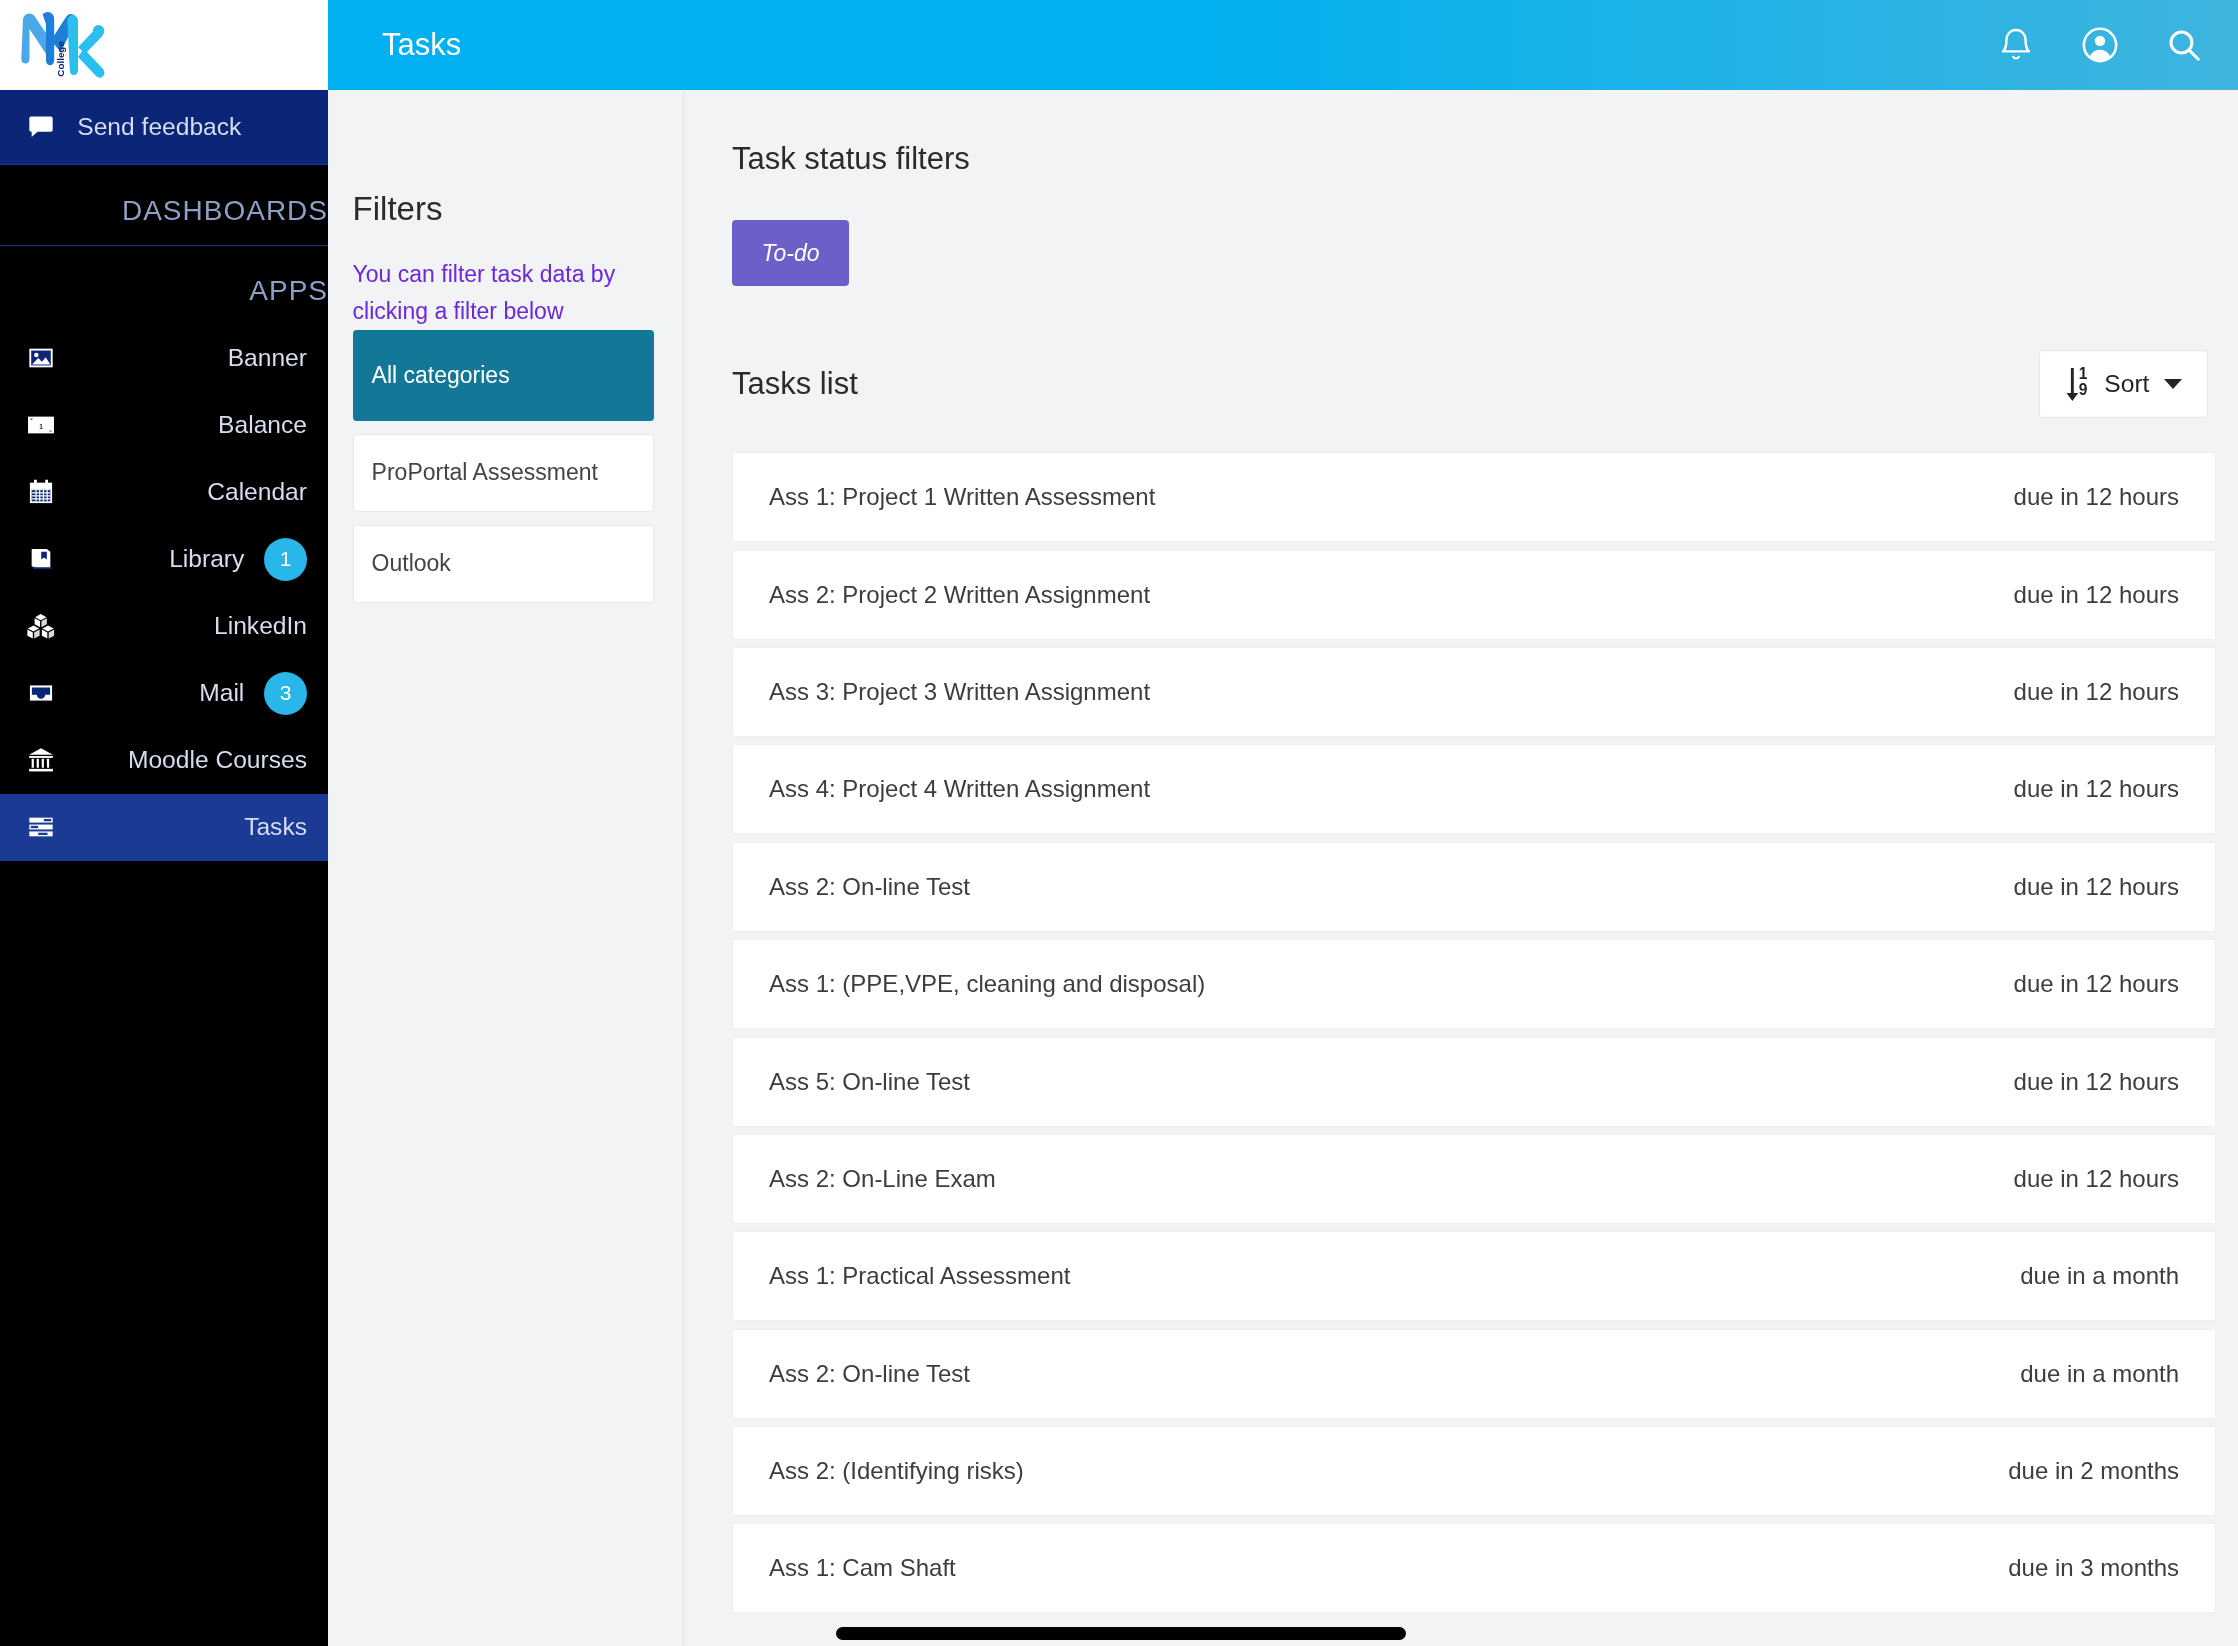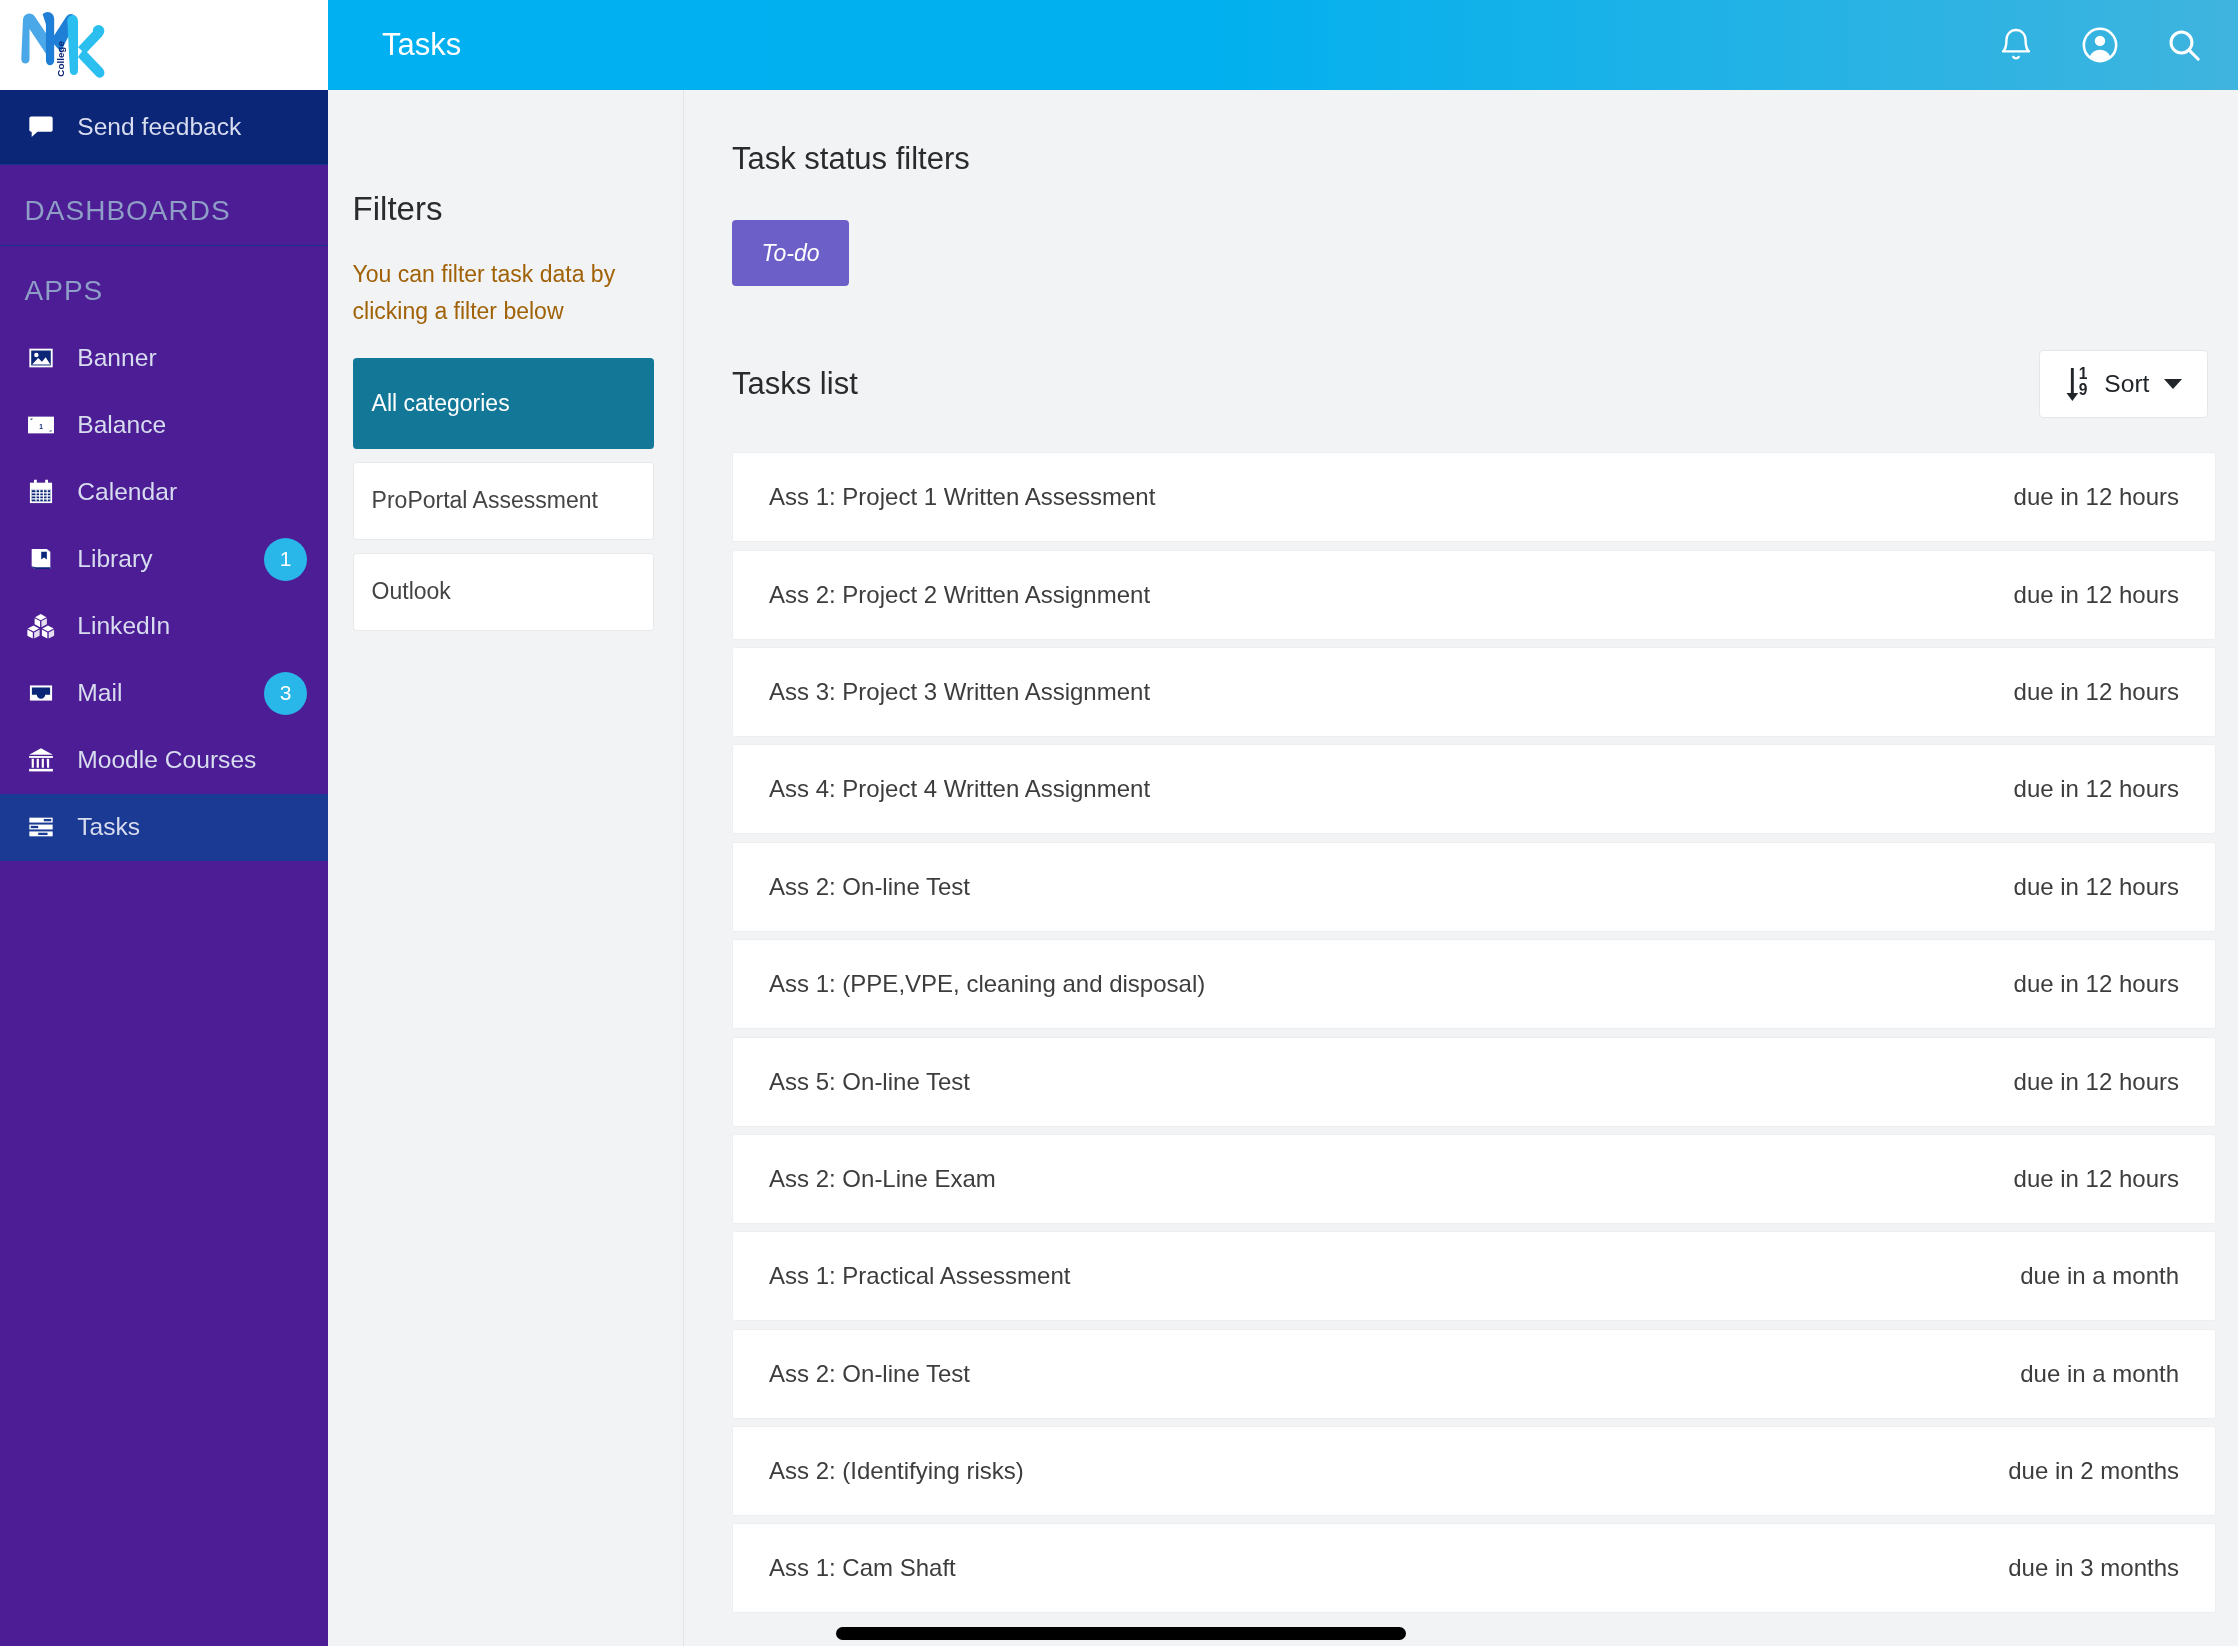--- a/index.html
+++ b/index.html
@@ -7,22 +7,22 @@
     width: 2239px; height: 1646px;
     overflow: hidden;
     font-family: "Liberation Sans", sans-serif;
     background: #f1f3f5;
   }
   .app { display: flex; width: 2239px; height: 1646px; position: relative; }
 
   
   .sidebar {
     width: 328px; flex: 0 0 328px; height: 1646px;
-    background: #4c1d95;
-    display: flex; flex-direction: column;
+    background: #000000;
+    display: flex; flex-direction: column; text-align: right;
   }
   .logo-area {
     height: 90px; background: #ffffff;
     display: flex; align-items: center; padding-left: 18px;
   }
   .logo { width: 97px; height: 79px; display:block; }
 
   .feedback-row {
     height: 75px; display: flex; align-items: center;
     padding-left: 24.6px; gap: 19.7px;
@@ -70,21 +70,21 @@
   
   .body-row { flex: 1; display: flex; min-height: 0; background: #f1f3f5; }
 
   .filters-pane {
     width: 356px; flex: 0 0 356px;
     background: #f1f3f5;
     border-right: 0.8px solid #e2e5e9;
     padding: 100px 29.5px 0 24.6px;
   }
   .filters-title { font-size: 33px; color: #2b2b2b; font-weight: 400; margin-bottom: 28px; }
-  .filters-desc { font-size: 23px; color: #a16207; line-height: 1.6; margin-bottom: 28px; }
+  .filters-desc { font-size: 23px; color: #6d28d9; line-height: 1.6; }
   .filter-card {
     background: #ffffff; border: 0.8px solid #e6e8ea;
     border-radius: 3.3px; padding: 24.6px 18px;
     font-size: 23px; color: #444; margin-bottom: 13px;
   }
   .filter-card.active { background: #137898; border-color: #137898; color: #ffffff; padding: 31px 18px; }
 
   .main-pane { flex: 1; min-width: 0; padding: 0 23px 0 48px; position: relative; }
 
   .section-title { font-size: 31px; color: #2b2b2b; font-weight: 400; }

